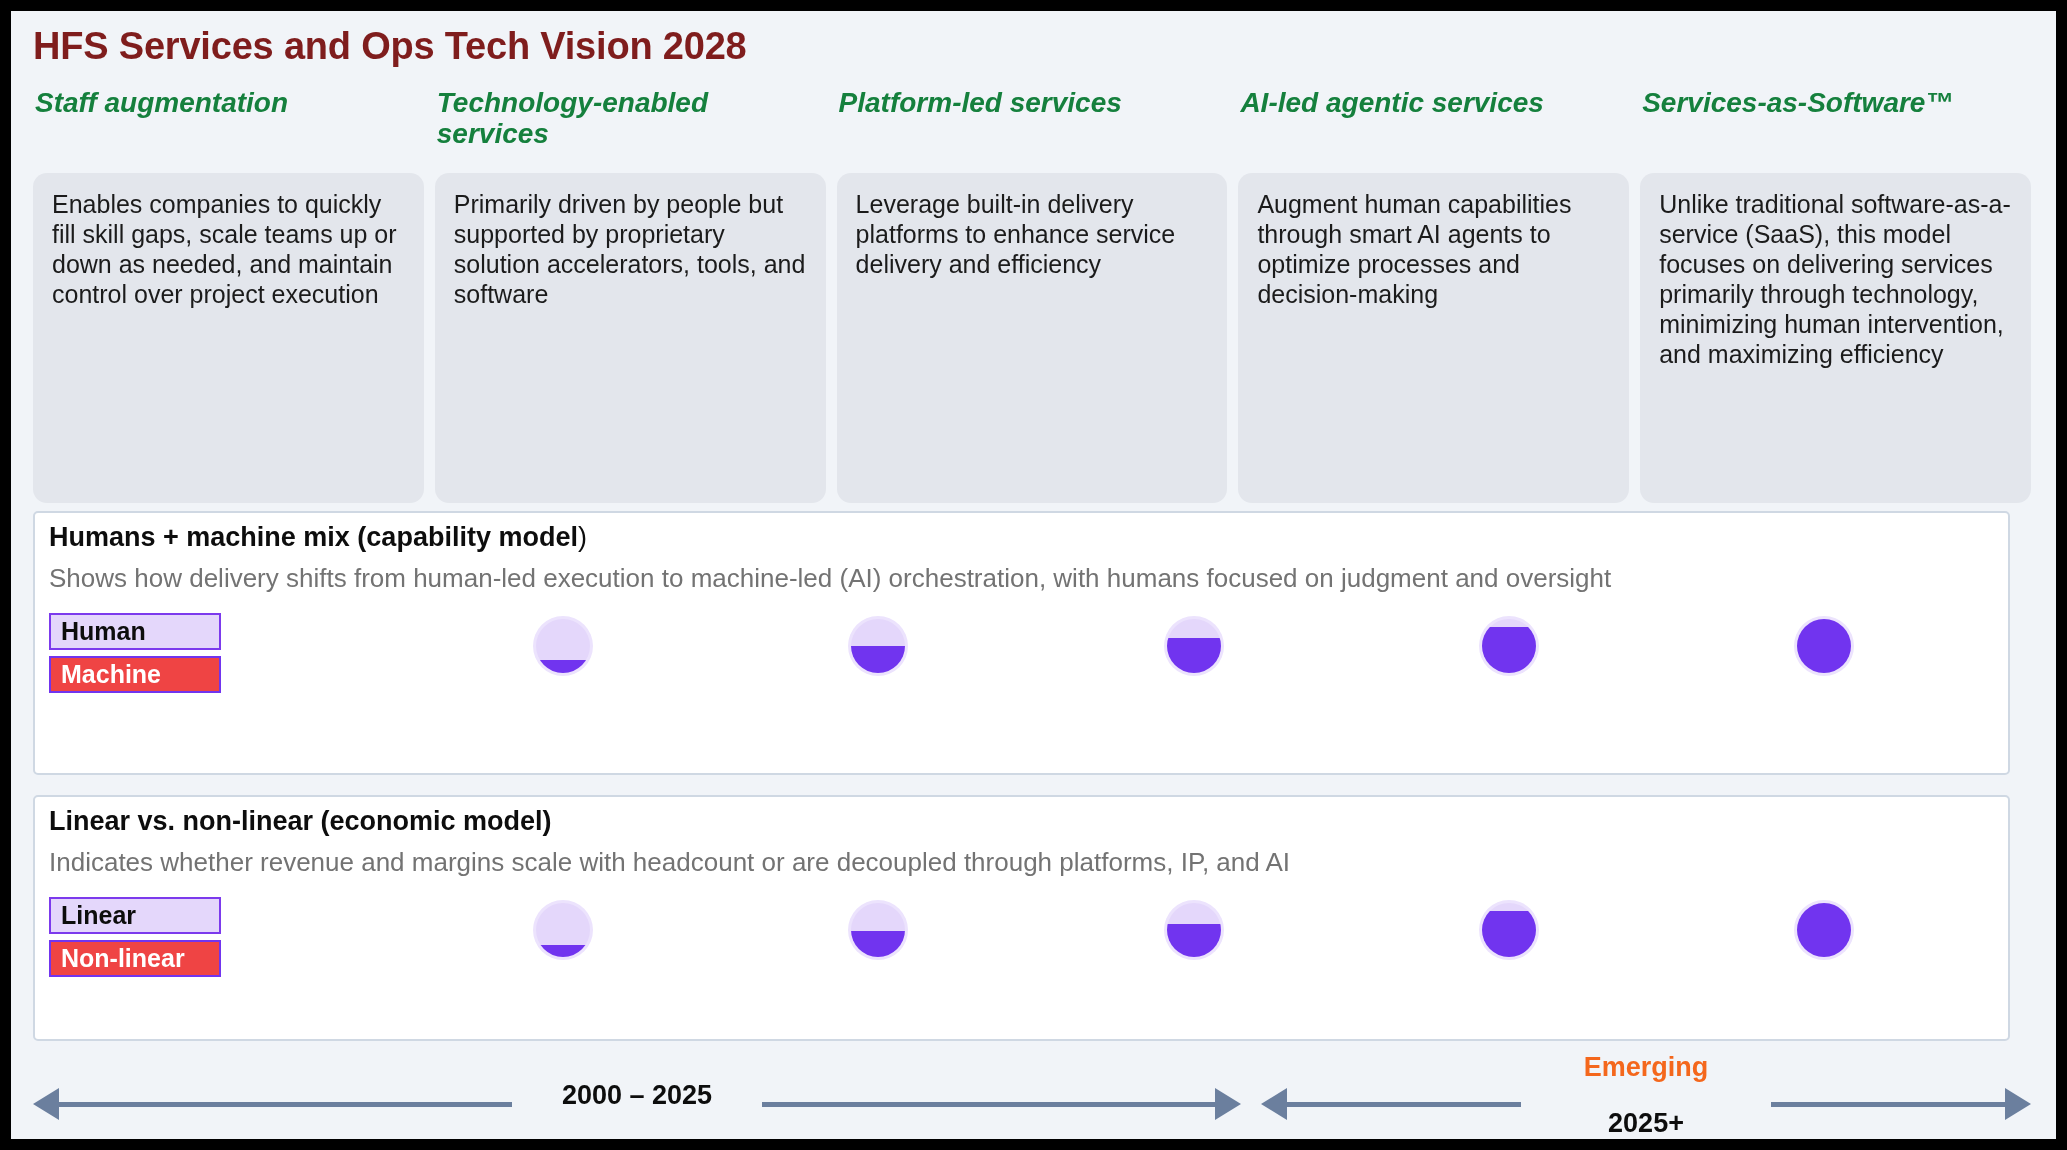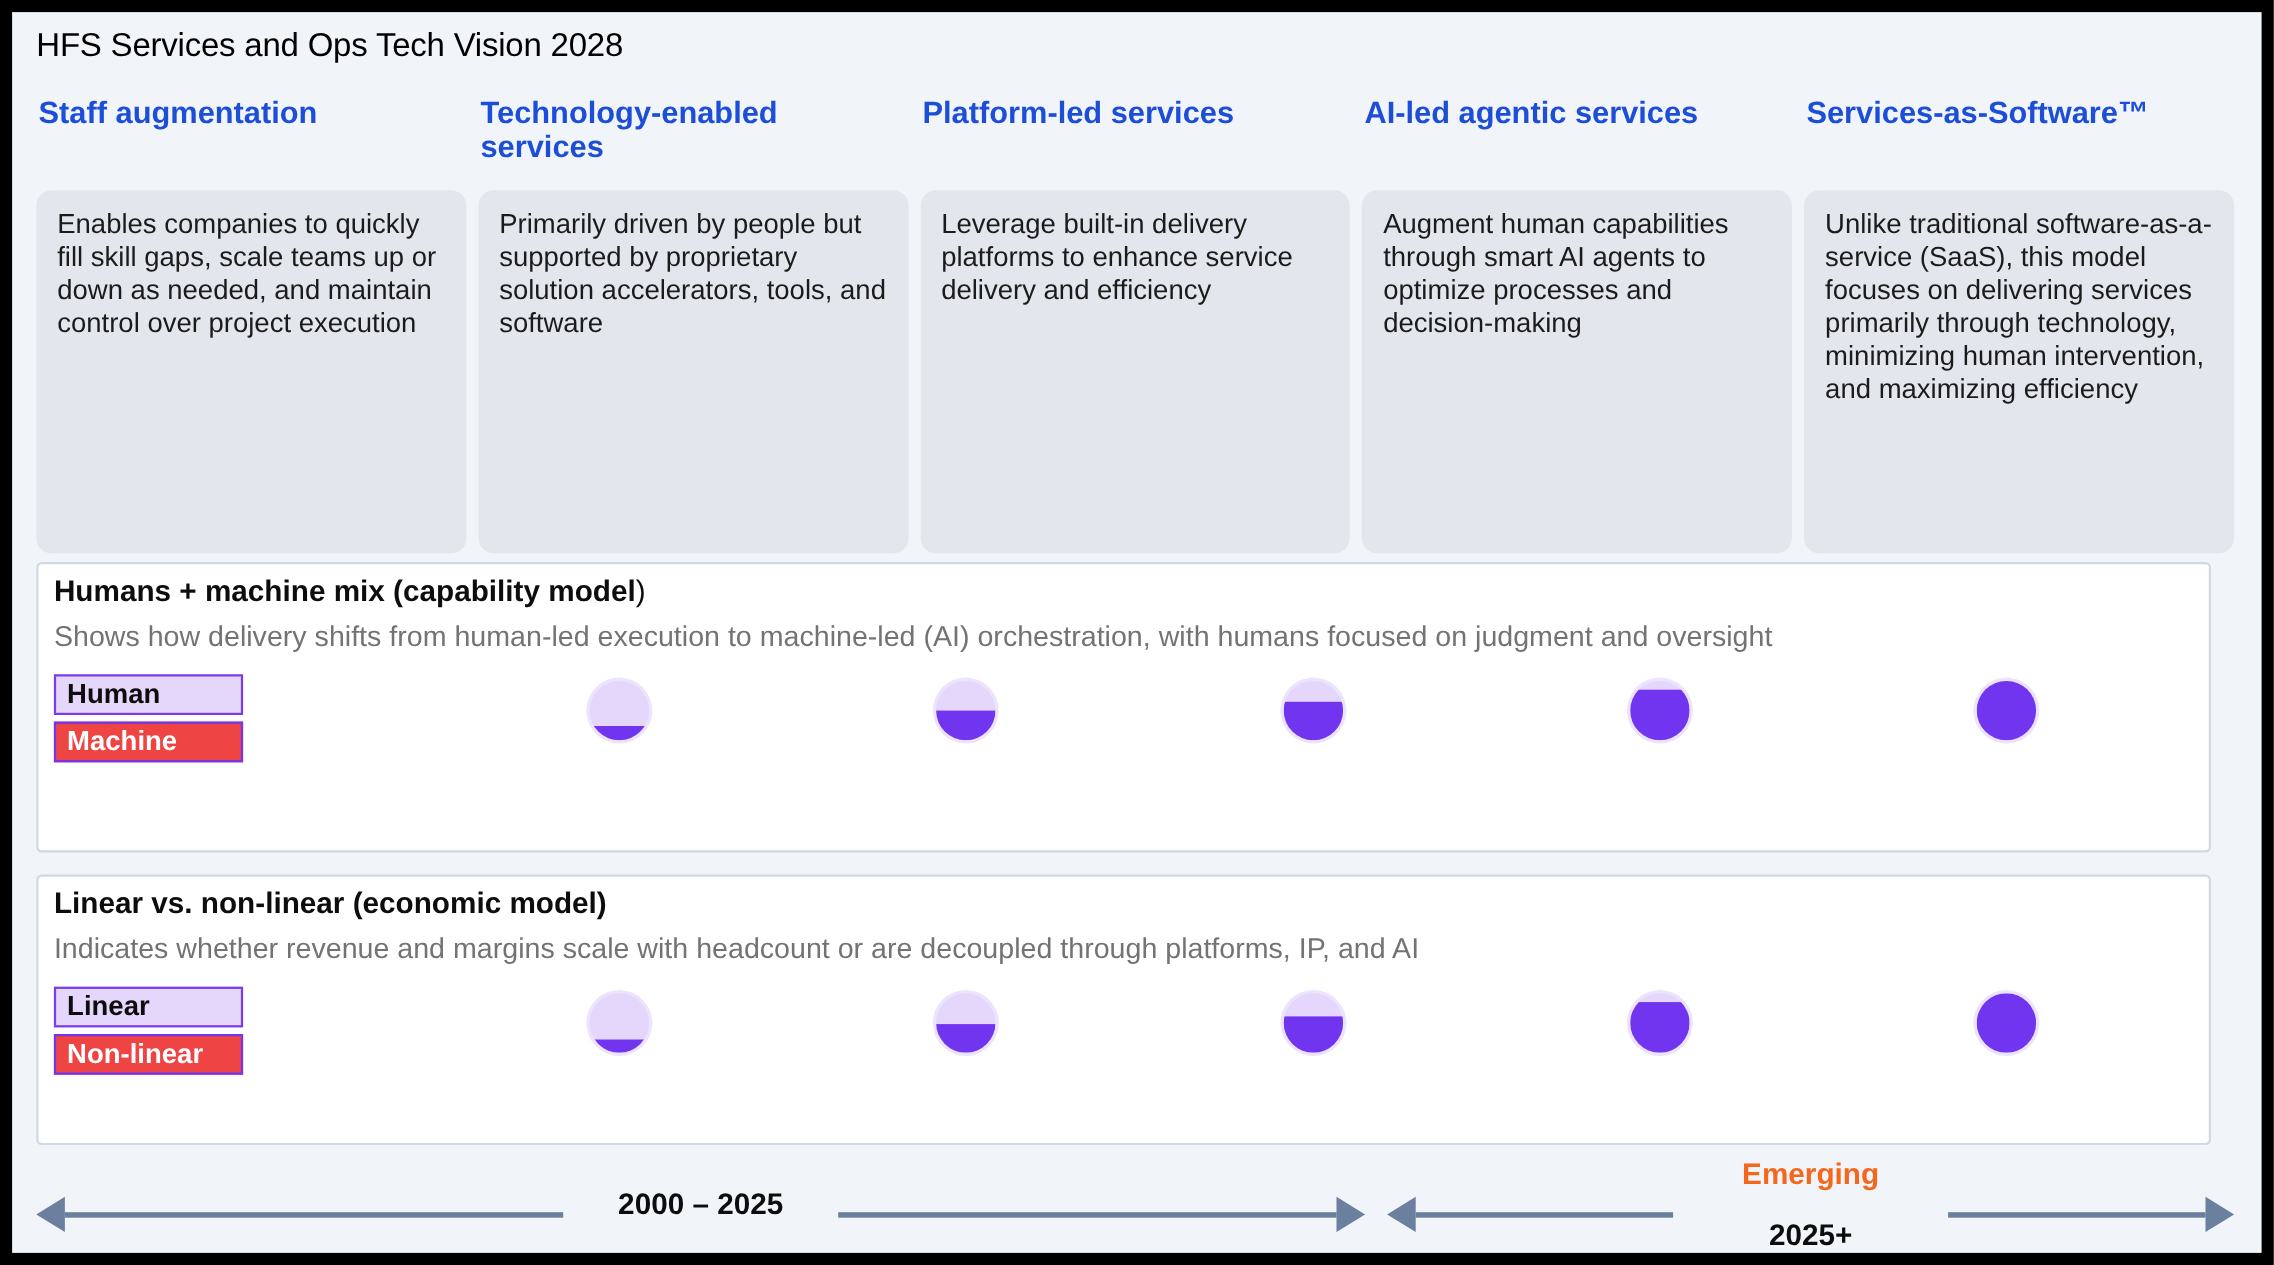--- a/index.html
+++ b/index.html
@@ -23,23 +23,23 @@
     box-sizing: border-box;
     border: 11px solid #000000;
     background: #f1f4f8;
   }
 
   
   #title {
     position: absolute;
     left: 22px;
     top: 14px;
-    font-size: 30px;
-    font-weight: normal;
-    color: #000000;
+    font-size: 38px;
+    font-weight: bold;
+    color: #7f1d1d;
     font-family: "Liberation Sans", sans-serif;
     letter-spacing: -0.2px;
     white-space: nowrap;
   }
 
   
   #columns {
     position: absolute;
     left: 22px;
     top: 76px;
@@ -51,24 +51,25 @@
   .col {
     flex: 1 1 0;
     display: flex;
     flex-direction: column;
     min-width: 0;
   }
   .col-head {
     font-size: 28px;
     font-weight: bold;
     line-height: 1.12;
-    color: #1d4ed8;
+    color: #15803d;
     padding: 0 2px 0 2px;
     height: 86px;
     box-sizing: border-box;
+    font-style: italic;
   }
   .col-body {
     background: #e3e6ec;
     border-radius: 14px;
     padding: 16px 18px 16px 19px;
     font-size: 25px;
     line-height: 1.2;
     color: #1b1b1b;
     flex: 1 1 auto;
     box-sizing: border-box;

